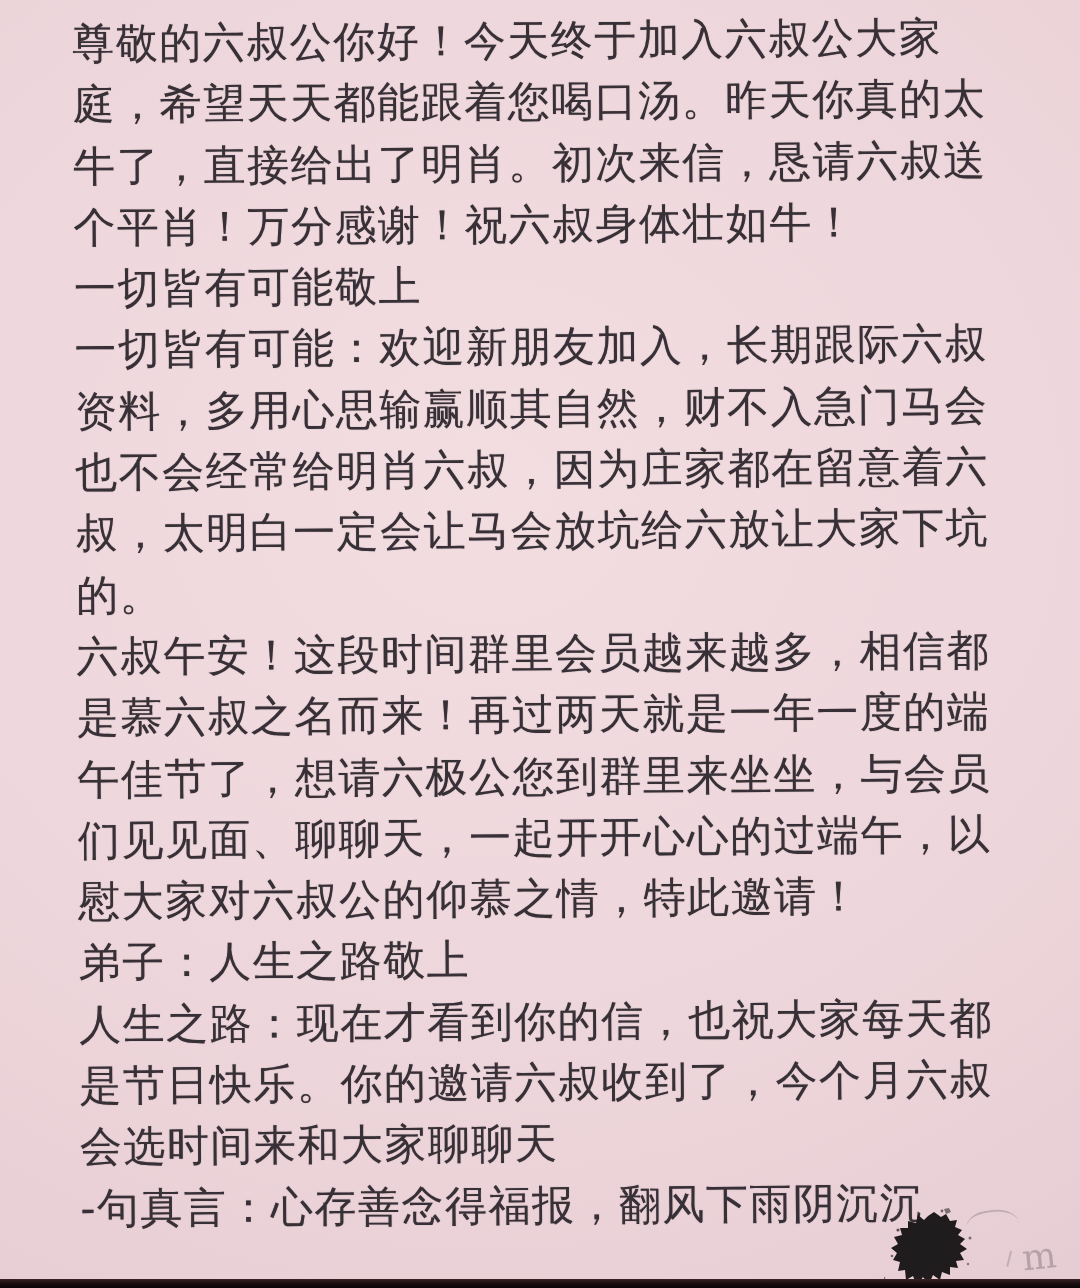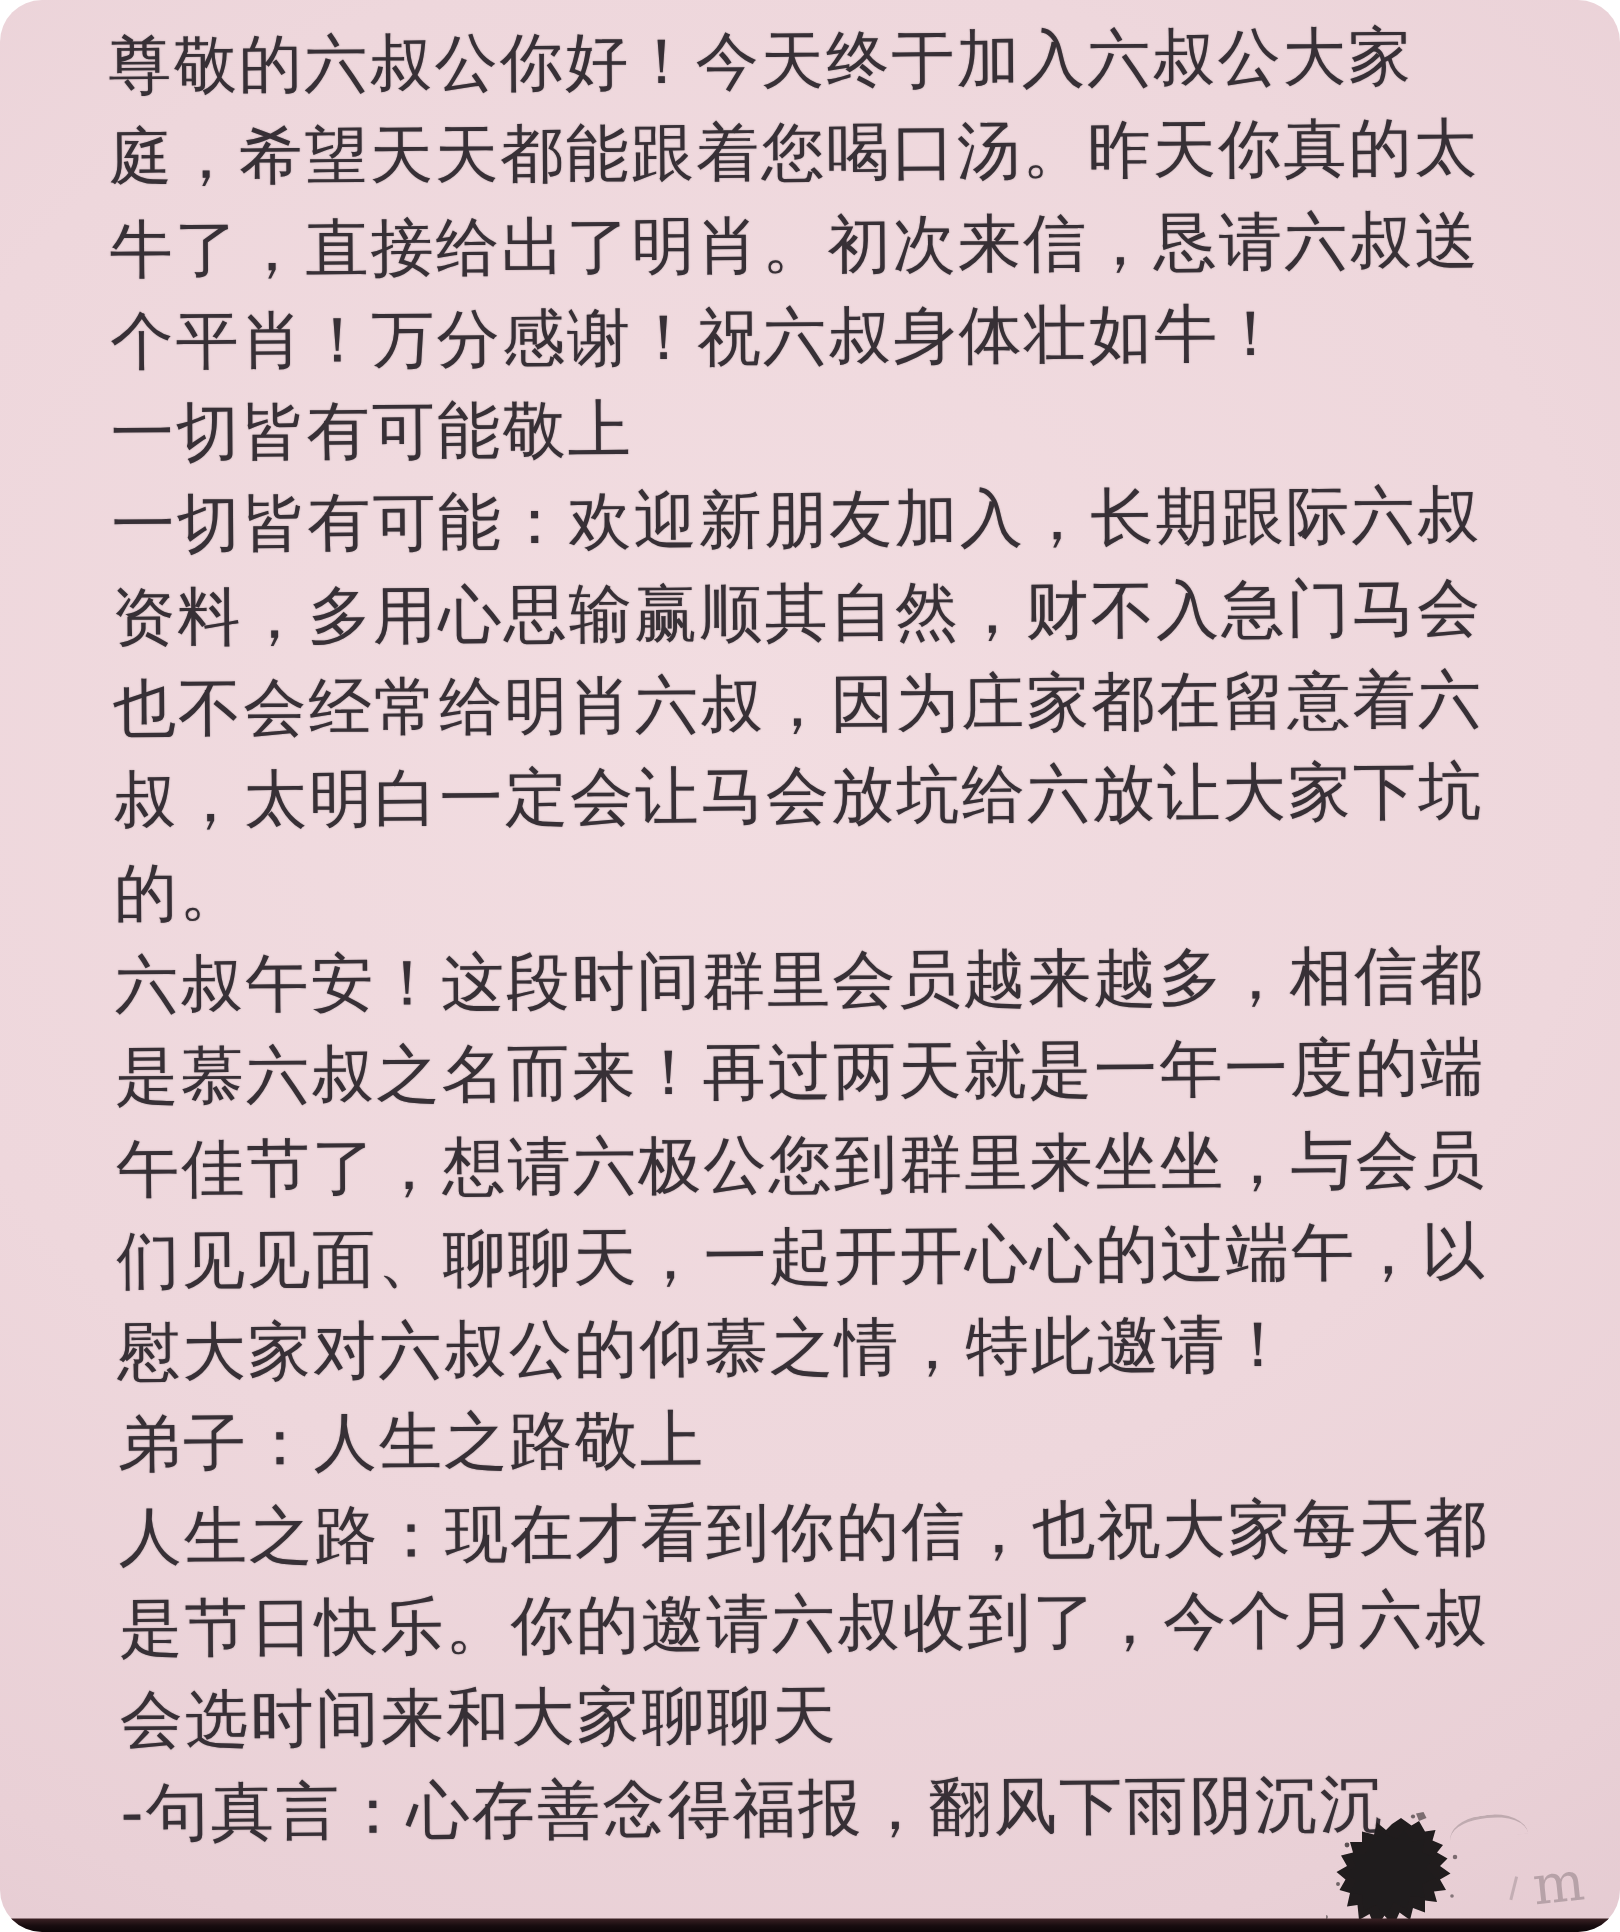--- a/index.html
+++ b/index.html
@@ -8,21 +8,20 @@
   }
   .page {
     position: relative;
     width: 1080px;
     height: 1288px;
     overflow: hidden;
     background:
       radial-gradient(ellipse 120% 90% at 45% 38%,
         #f2dde1 0%, #eed7dc 45%, #e9d0d6 72%, #dfc4cc 100%);
     font-family: "DejaVu Sans", sans-serif;
-    border-radius: 28px;
   }
   .text-block {
     position: absolute;
     left: 72px;
     top: 13px;
     width: 990px;
     transform: rotate(-0.4deg);
     transform-origin: 0 0;
   }
   .line {

